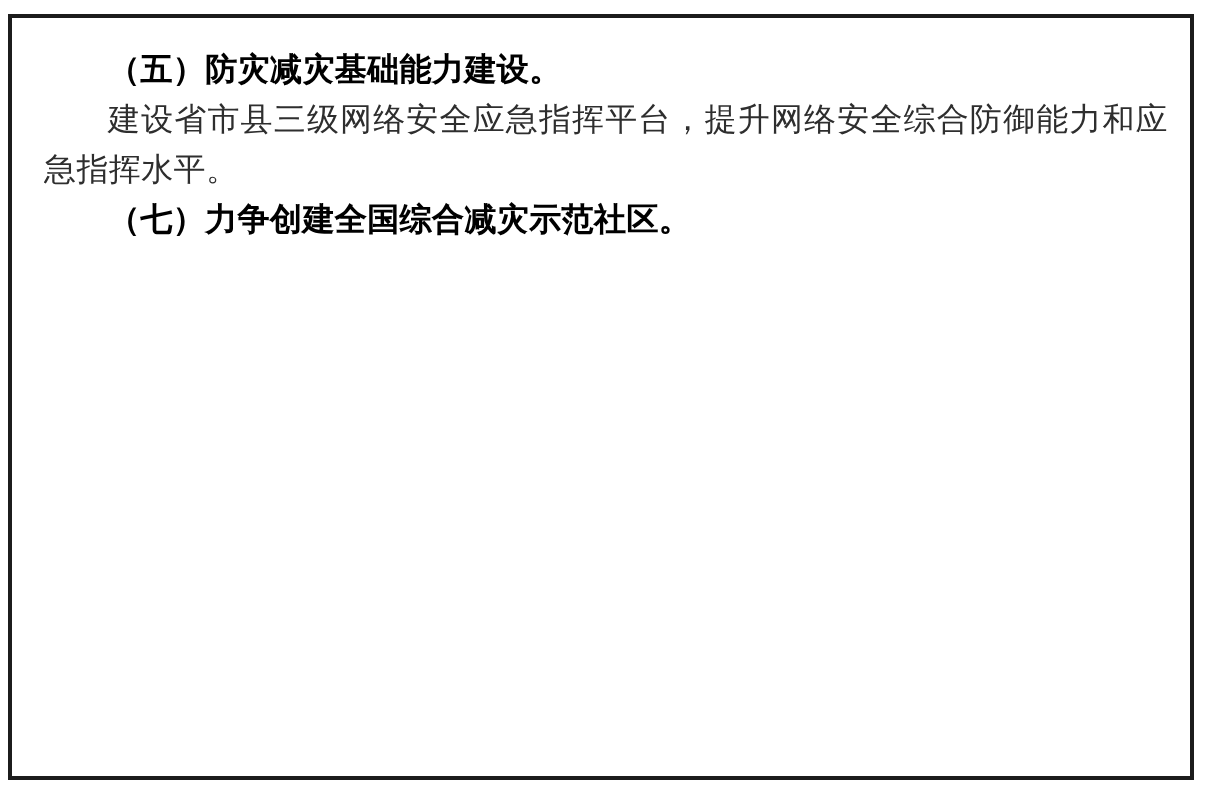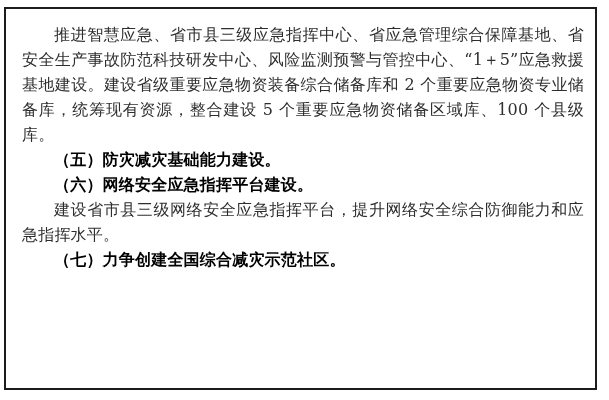--- a/index.html
+++ b/index.html
@@ -47,19 +47,17 @@
   .text-block p.heading {
     font-weight: bold;
     color: #000000;
   }
 </style>
 </head>
 <body>
 
 <div class="page-frame">
   <div class="text-block">
-    <p>推进智慧应急、省市县三级应急指挥中心、省应急管理综合保障基地、省安全生产事故防范科技研发中心、风险监测预警与管控中心、“1＋5”应急救援基地建设。建设省级重要应急物资装备综合储备库和 2 个重要应急物资专业储备库，统筹现有资源，整合建设 5 个重要应急物资储备区域库、100 个县级库。</p>
     <p class="heading">（五）防灾减灾基础能力建设。</p>
-    <p class="heading">（六）网络安全应急指挥平台建设。</p>
     <p>建设省市县三级网络安全应急指挥平台，提升网络安全综合防御能力和应急指挥水平。</p>
     <p class="heading">（七）力争创建全国综合减灾示范社区。</p>
   </div>
 </div>
 
 </body></html>

